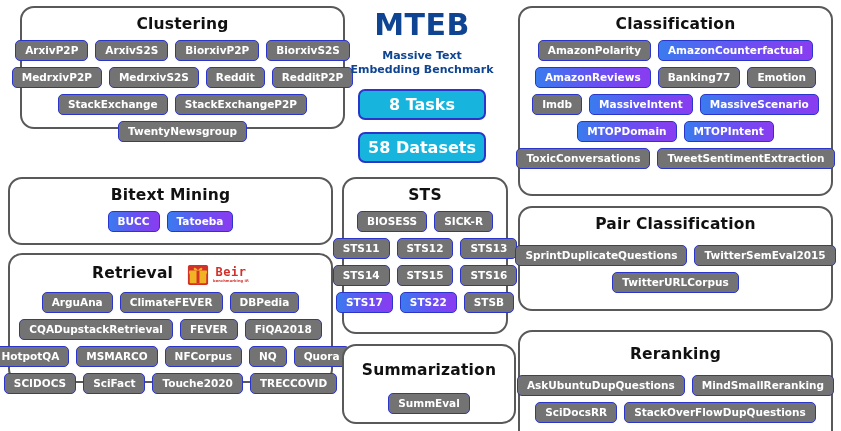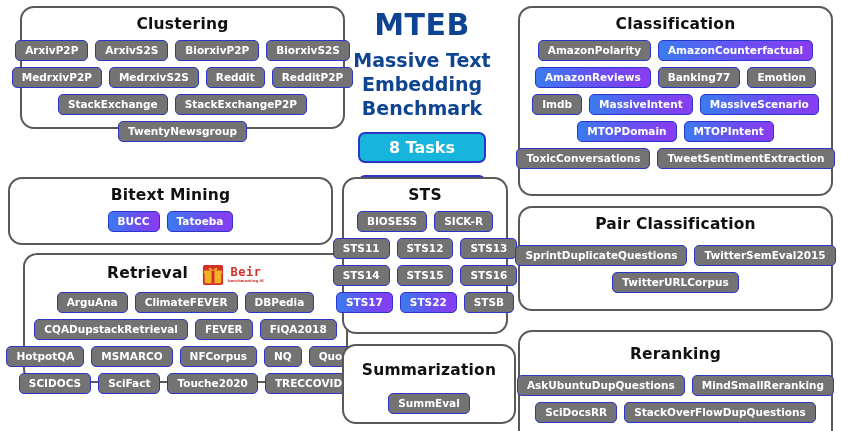--- a/index.html
+++ b/index.html
@@ -65,21 +65,21 @@
   .brand{
     position:absolute;
     left:332px;top:4px;width:180px;
     text-align:center;
   }
   .brand-title{
     font-size:30px;font-weight:bold;color:#0e4491;
     line-height:1;margin:6px 0 9px 0;letter-spacing:.5px;
   }
   .brand-sub{
-    font-size:19px;font-weight:bold;color:#0e4491;
+    font-size:11px;font-weight:bold;color:#0e4491;
     line-height:1.25;margin-bottom:12px;
   }
   .stat{
     display:flex;align-items:center;justify-content:center;
     width:124px;height:27px;margin:0 auto 12px auto;
     background:#17b4dd;border:2px solid #2b35c9;border-radius:7px;
     color:#fff;font-size:16px;font-weight:bold;
   }
 
   
@@ -131,21 +131,21 @@
   <div class="panel" style="left:8px;top:177px;width:325px;height:68px;">
     <div class="panel-title">Bitext Mining</div>
     <div>
         <div class="row">
           <div class="tag ml">BUCC</div>
           <div class="tag ml">Tatoeba</div>
         </div>
       </div>
   </div>
 
-  <div class="panel" style="left:23px;top:253px;width:325px;height:130px;">
+  <div class="panel" style="left:8px;top:253px;width:325px;height:130px;">
     <div class="panel-title with-logo">
       <span>Retrieval</span>
       <span class="beir-logo">
         <svg class="beir-box" viewBox="0 0 24 24">
           <rect x="1" y="1" width="22" height="22" rx="2" fill="#d4302a"></rect>
           <rect x="3" y="9" width="18" height="12" rx="1" fill="#f0b323"></rect>
           <rect x="2.2" y="7.2" width="19.6" height="3.4" rx="0.8" fill="#f0b323"></rect>
           <rect x="10.4" y="7.2" width="3.2" height="13.8" fill="#d4302a"></rect>
           <path d="M12 7 C10 3.6 7 3.2 7.4 5.6 C7.7 7 10 7.2 12 7 Z" fill="#f0b323"></path>
           <path d="M12 7 C14 3.6 17 3.2 16.6 5.6 C16.3 7 14 7.2 12 7 Z" fill="#f0b323"></path>

